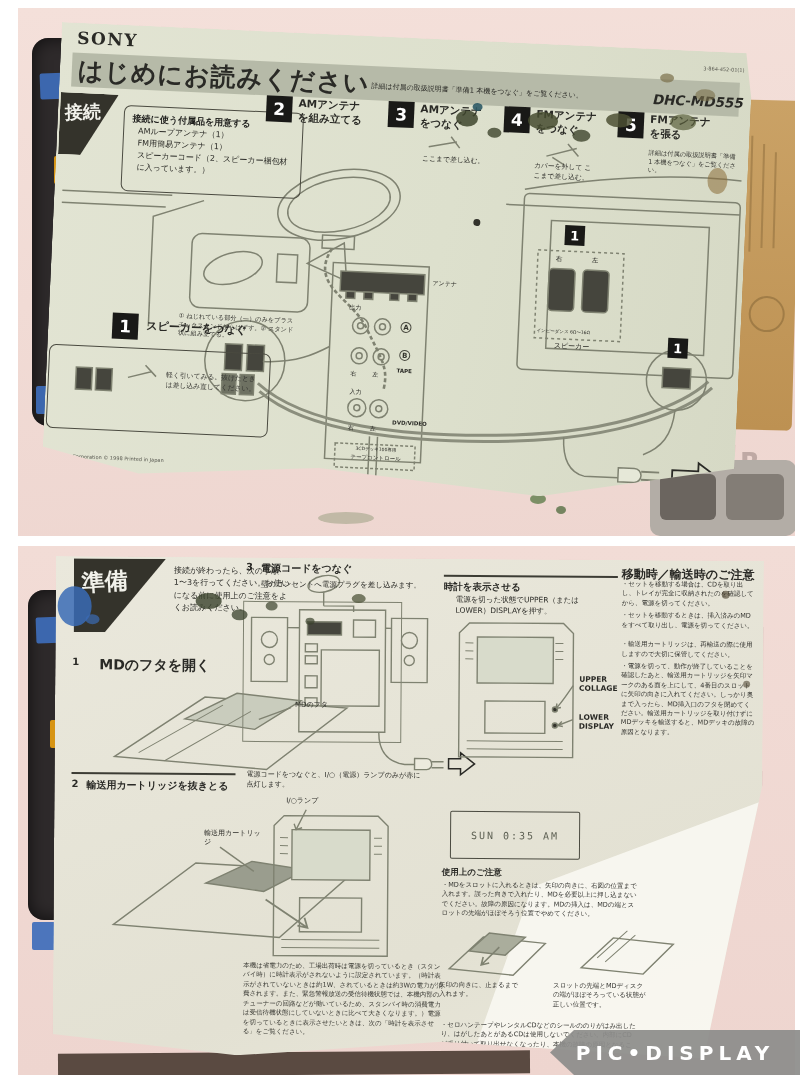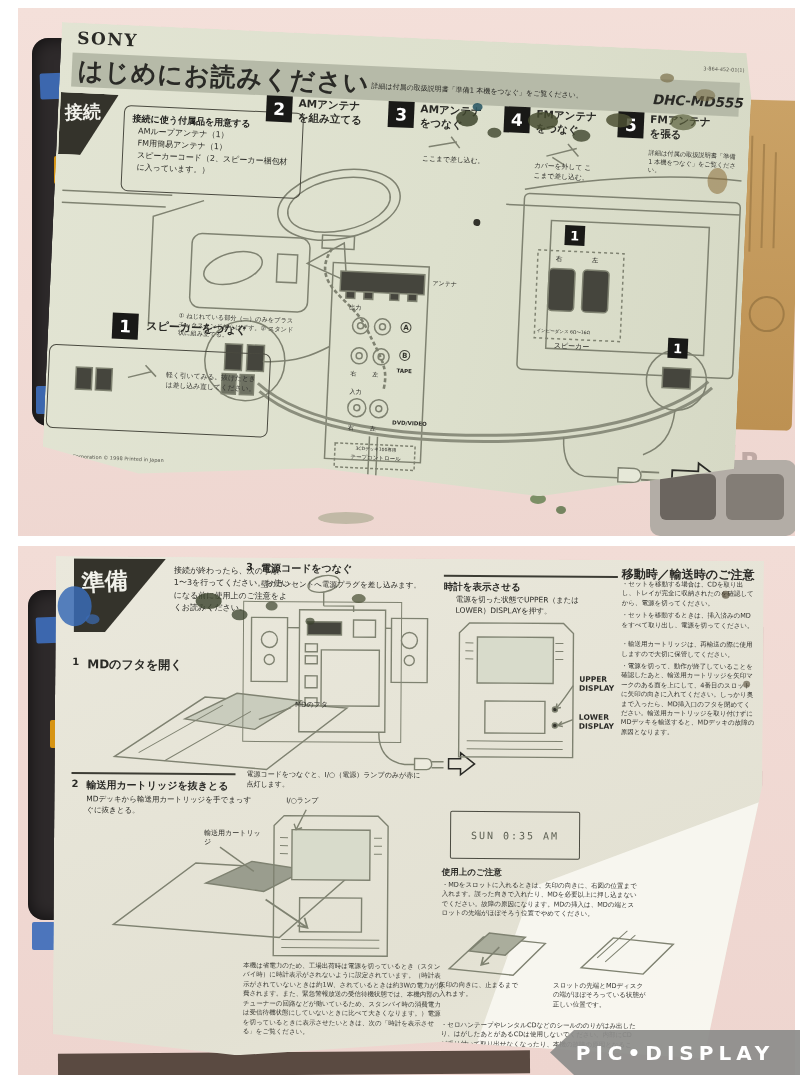--- a/index.html
+++ b/index.html
@@ -261,40 +261,39 @@
         <path d="M544,398 l30,-27 M552,402 l30,-27" stroke-width="1"></path>
       </g>
     </svg>
 
     <div class="badge-sec" style="left:18px;top:2px;width:92px;height:74px;clip-path:polygon(0 0,100% 0,34% 100%,0 100%)">
       <span class="abs" style="left:8px;top:8px;font-size:23px;transform:rotate(-4deg)">準備</span>
     </div>
     <div class="t" style="left:118px;top:8px;width:118px;font-size:8px;line-height:1.55">接続が終わったら、次の手順1〜3を行ってください。お使いになる前に使用上のご注意をよくお読みください。</div>
 
     <div class="t hd" style="left:17px;top:100px;font-size:10px">1</div>
-    <div class="t hd" style="left:32px;top:100px;font-size:12px">MDのフタを開く</div>
+    <div class="t hd" style="left:44px;top:100px;font-size:14px">MDのフタを開く</div>
     <div class="t" style="left:240px;top:142px;font-size:7px">MDのフタ</div>
 
     <div class="hr" style="left:17px;top:216px;width:164px"></div>
     <div class="t hd" style="left:17px;top:222px;font-size:10px">2</div>
     <div class="t hd" style="left:32px;top:222px;width:156px;font-size:10px">輸送用カートリッジを抜きとる</div>
-    <div class="t" style="left:32px;top:238px;width:168px;font-size:7.5px;line-height:1.45">MDデッキから輸送用カートリッジを手でまっすぐに抜きとる。</div>
     <div class="t" style="left:150px;top:272px;width:62px;font-size:7px;line-height:1.3">輸送用カートリッジ</div>
 
     <div class="t hd" style="left:190px;top:4px;font-size:10px">3</div>
     <div class="t hd" style="left:205px;top:4px;font-size:10px">電源コードをつなぐ</div>
     <div class="t" style="left:205px;top:22px;width:172px;font-size:7.5px">壁のコンセントへ電源プラグを差し込みます。</div>
     <div class="t" style="left:192px;top:212px;width:180px;font-size:7px;line-height:1.45">電源コードをつなぐと、I/○（電源）ランプのみが赤に点灯します。</div>
     <div class="t" style="left:232px;top:238px;font-size:7px">I/○ランプ</div>
     <div class="t" style="left:190px;top:404px;width:200px;font-size:6.5px;line-height:1.45;color:#3a3a34">本機は省電力のため、工場出荷時は電源を切っているとき（スタンバイ時）に時計表示がされないように設定されています。（時計表示がされていないときは約1W、されているときは約3Wの電力が消費されます。また、緊急警報放送の受信待機状態では、本機内部のチューナーの回路などが働いているため、スタンバイ時の消費電力は受信待機状態にしていないときに比べて大きくなります。）電源を切っているときに表示させたいときは、次の「時計を表示させる」をご覧ください。</div>
 
     <div class="hr" style="left:388px;top:16px;width:174px"></div>
     <div class="t hd" style="left:388px;top:22px;font-size:9.5px">時計を表示させる</div>
     <div class="t" style="left:400px;top:36px;width:155px;font-size:7.5px;line-height:1.4">電源を切った状態でUPPER（またはLOWER）DISPLAYを押す。</div>
-    <div class="t hd" style="left:524px;top:116px;width:46px;font-size:7.5px;line-height:1.15">UPPER DISPLAY</div>
+    <div class="t hd" style="left:524px;top:116px;width:46px;font-size:7.5px;line-height:1.15">UPPER COLLAGE</div>
     <div class="t hd" style="left:524px;top:154px;width:46px;font-size:7.5px;line-height:1.15">LOWER DISPLAY</div>
     <div class="bx" style="left:396px;top:252px;width:130px;height:48px;border-radius:2px;display:flex;align-items:center;justify-content:center">
       <span style="font-family:'DejaVu Sans Mono',monospace;font-size:10px;letter-spacing:2px;color:#5c5f52">SUN  0:35 AM</span>
     </div>
 
     <div class="t hd" style="left:388px;top:308px;font-size:8.5px">使用上のご注意</div>
     <div class="t cap" style="left:388px;top:322px;width:196px">・MDをスロットに入れるときは、矢印の向きに、右図の位置まで入れます。誤った向きで入れたり、MDを必要以上に押し込まないでください。故障の原因になります。MDの挿入は、MDの端とスロットの先端がほぼそろう位置でやめてください。</div>
     <div class="t cap" style="left:386px;top:422px;width:84px">矢印の向きに、止まるまで入れます。</div>
     <div class="t cap" style="left:500px;top:422px;width:96px">スロットの先端とMDディスクの端がほぼそろっている状態が正しい位置です。</div>
     <div class="t cap" style="left:388px;top:462px;width:196px">・セロハンテープやレンタルCDなどのシールののりがはみ出したり、はがしたあとがあるCDは使用しないでください。内部にCDが張り付いて取り出せなくなったり、本機の故障の原因となることがあります。</div>

